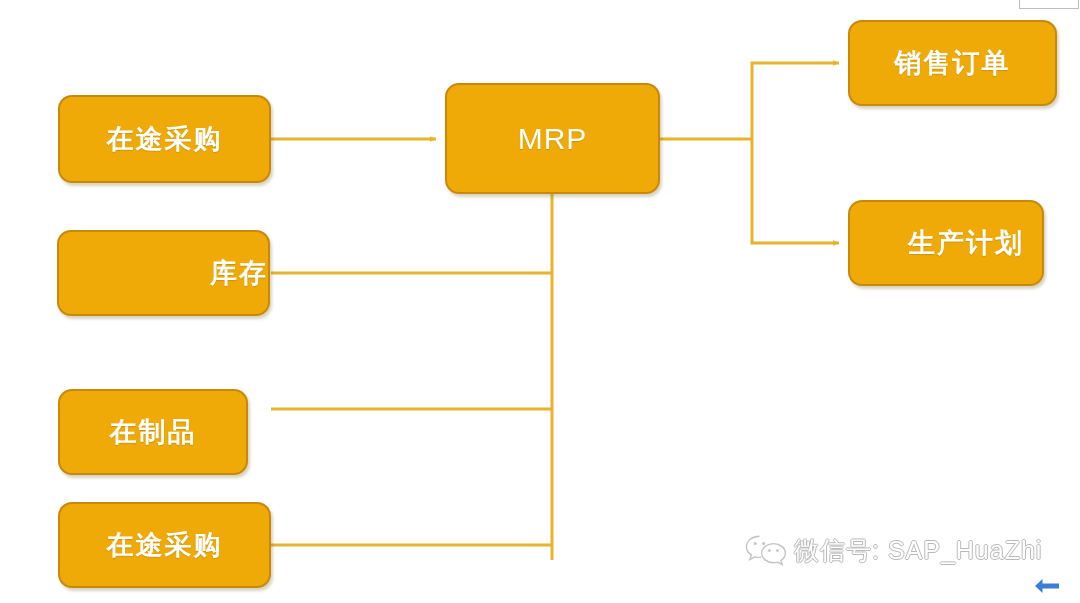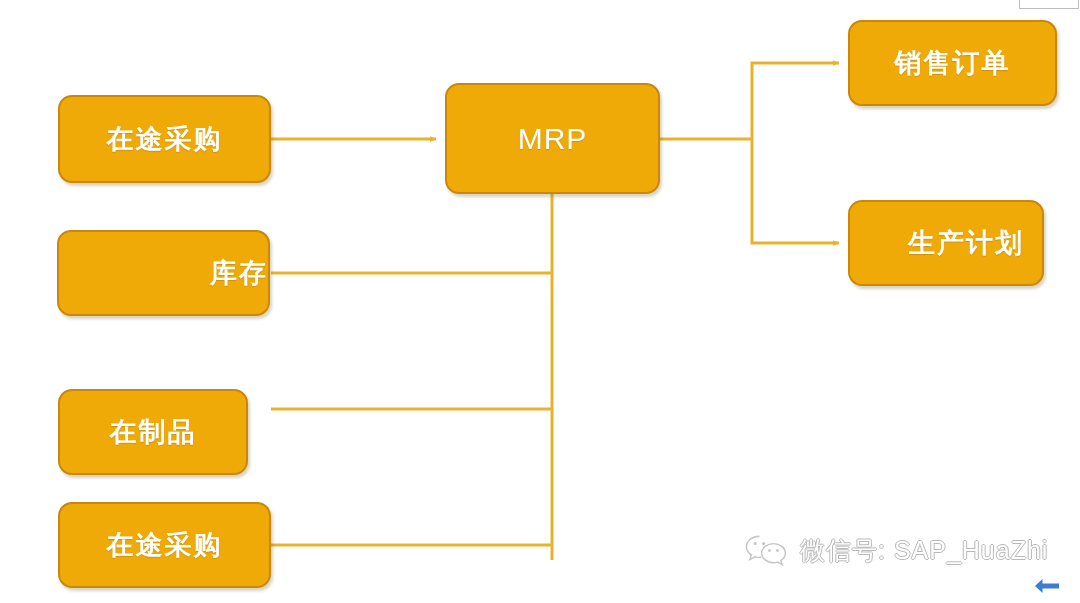--- a/index.html
+++ b/index.html
@@ -74,21 +74,21 @@
     z-index: 2;
   }
 
   
   #watermark {
     position: absolute;
     left: 744px;
     top: 534px;
     display: flex;
     align-items: center;
-    gap: 10px;
+    gap: 4px;
     z-index: 4;
   }
   #watermark .wm-text {
     font-size: 25px;
     color: #ffffff;
     letter-spacing: 1px;
     white-space: nowrap;
     text-shadow:
       -1px 0 0 #b9b9b9,
        1px 0 0 #b9b9b9,

